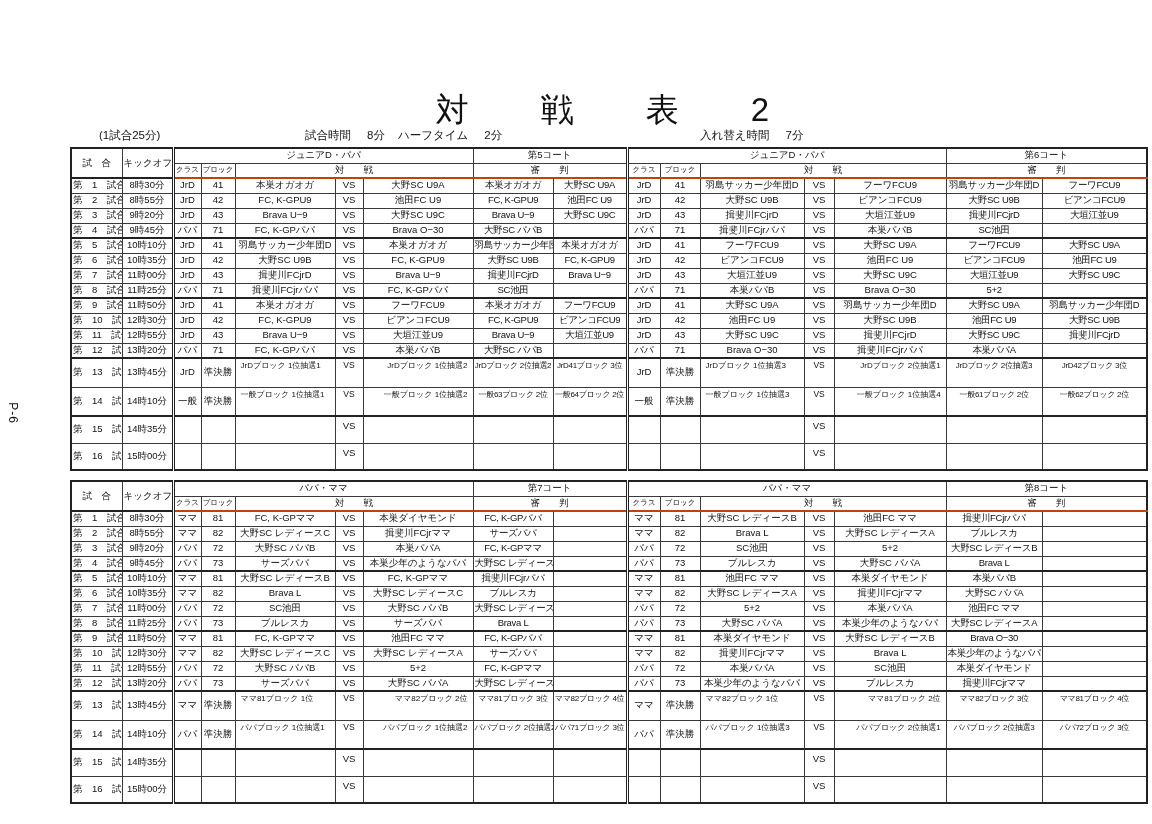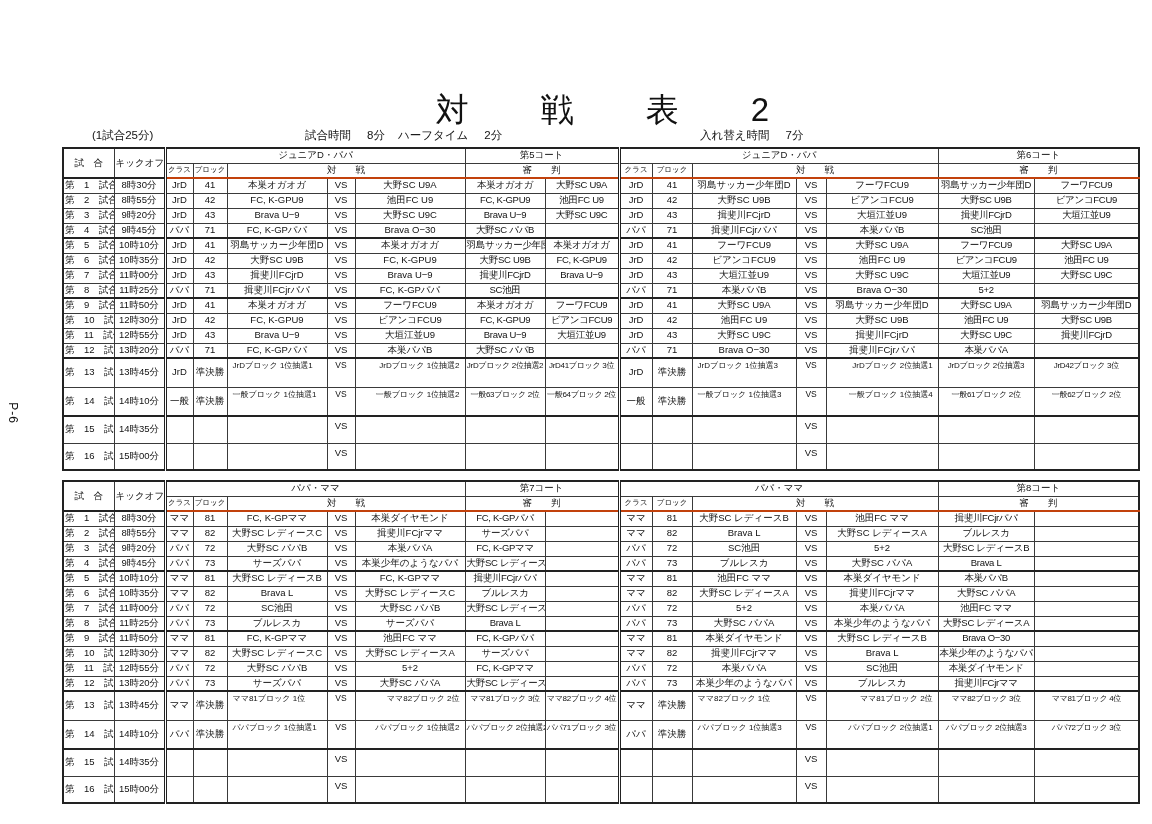--- a/index.html
+++ b/index.html
@@ -3,26 +3,26 @@
 <meta charset="utf-8">
 <style>
   html,body{margin:0;padding:0;background:#ffffff;}
   #page{position:relative;width:1152px;height:824px;background:#ffffff;overflow:hidden;
         font-family:Liberation Sans, sans-serif;color:#111;padding-left:34px;}
   #side-label{position:absolute;left:2px;top:406px;font-size:12px;transform:rotate(90deg);
         transform-origin:center;letter-spacing:1px;}
   #title{position:absolute;left:0;top:88px;width:1152px;text-align:center;font-size:33px;
         padding-left:55px;box-sizing:border-box;letter-spacing:2px;white-space:pre;}
   #info-line{position:absolute;left:0;top:128px;width:1152px;height:16px;font-size:11.5px;}
-  #info-line .note{position:absolute;left:92px;}
+  #info-line .note{position:absolute;left:99px;}
   #info-line .g1{position:absolute;left:305px;}
   #info-line .g2{position:absolute;left:398px;}
   #info-line .g3{position:absolute;left:700px;text-align:center;}
   #info-line .val{margin-left:16px;margin-top:46px;}
-  .tbl-wrap{position:absolute;left:62px;}
+  .tbl-wrap{position:absolute;left:70px;}
   #table-a{top:147px;}
   #table-b{top:480px;}
   table.grid{border-collapse:collapse;table-layout:fixed;width:1076px;border:2px solid #222;}
   table.grid th,table.grid td{border:1px solid #3a3a3a;padding:0 1px;white-space:nowrap;
         overflow:hidden;text-align:center;font-weight:normal;font-size:9.5px;line-height:1.15;}
   thead tr{height:15px;}
   thead th{font-size:9px;white-space:pre;}
   thead th.small{font-size:7.5px;}
   thead tr:last-child th{border-bottom:2px solid #c2410c;}
   tr.normal{height:15px;}

